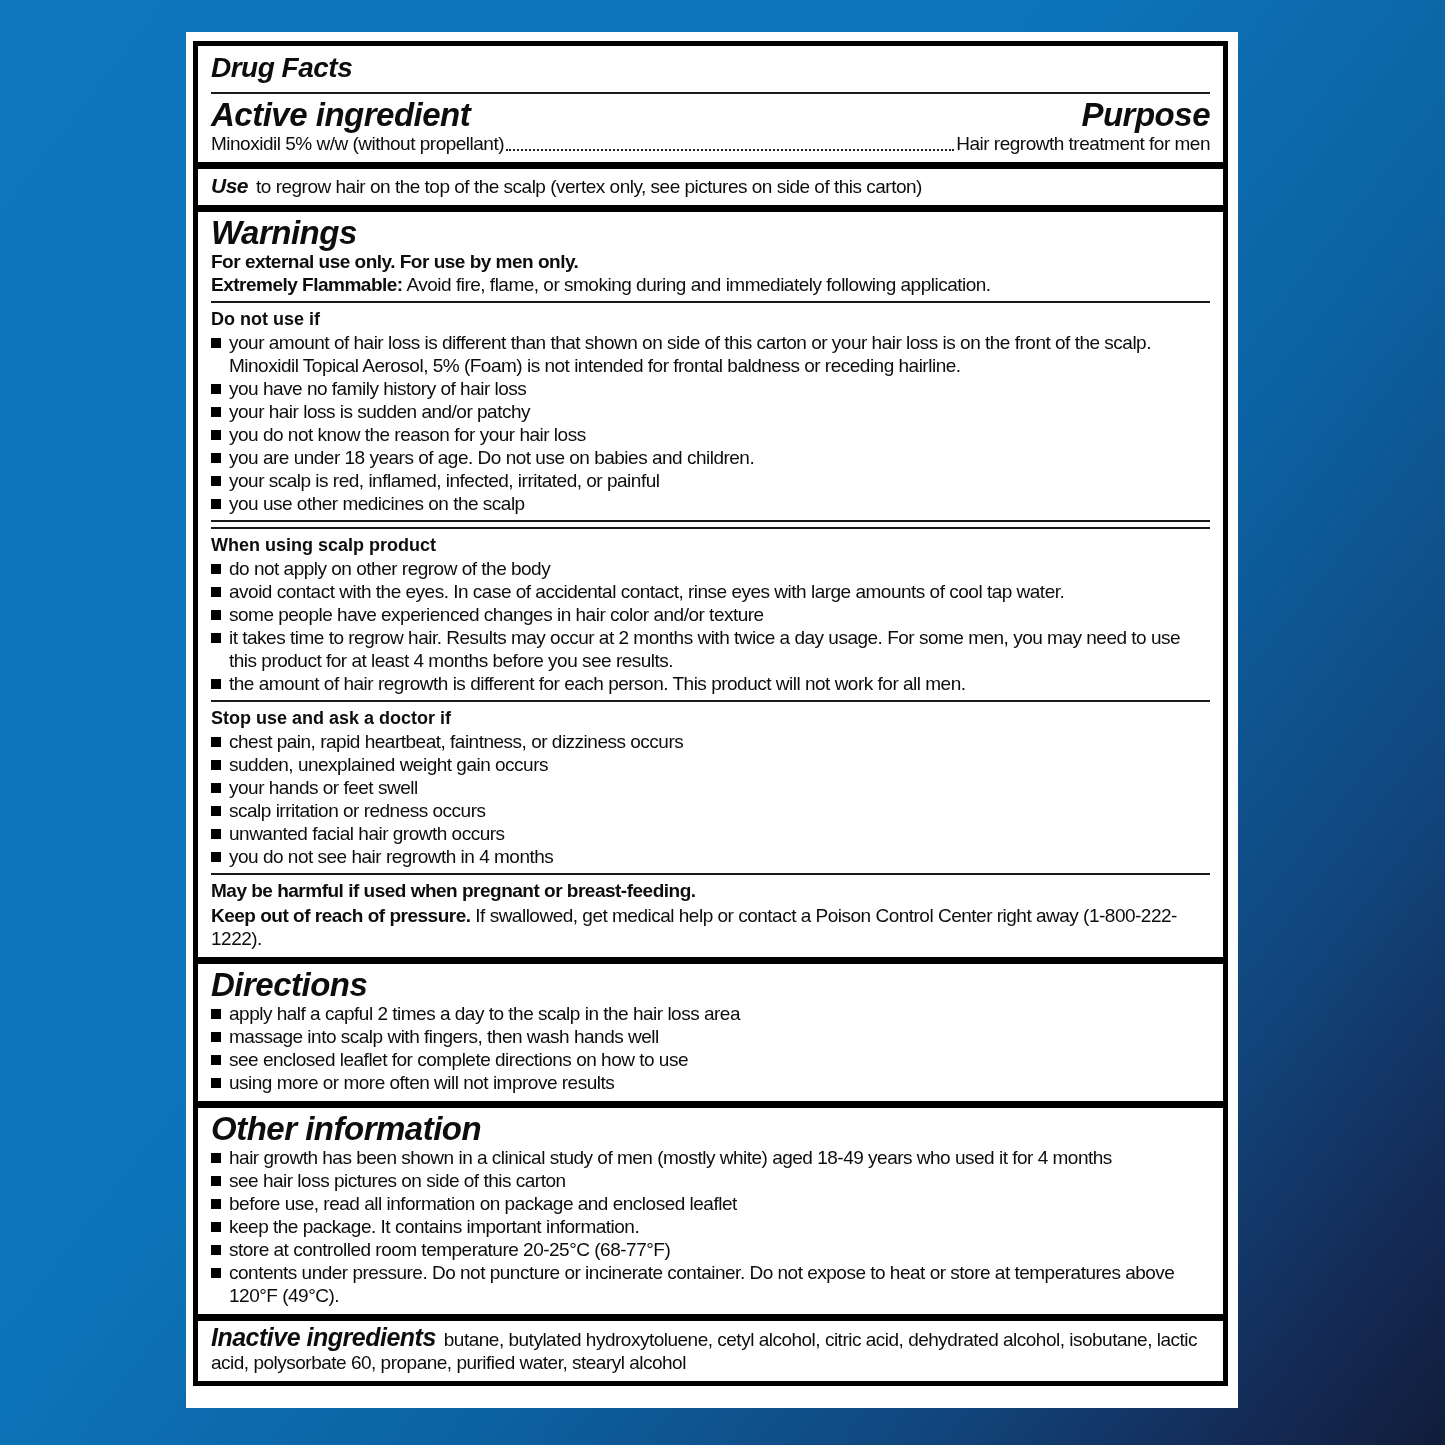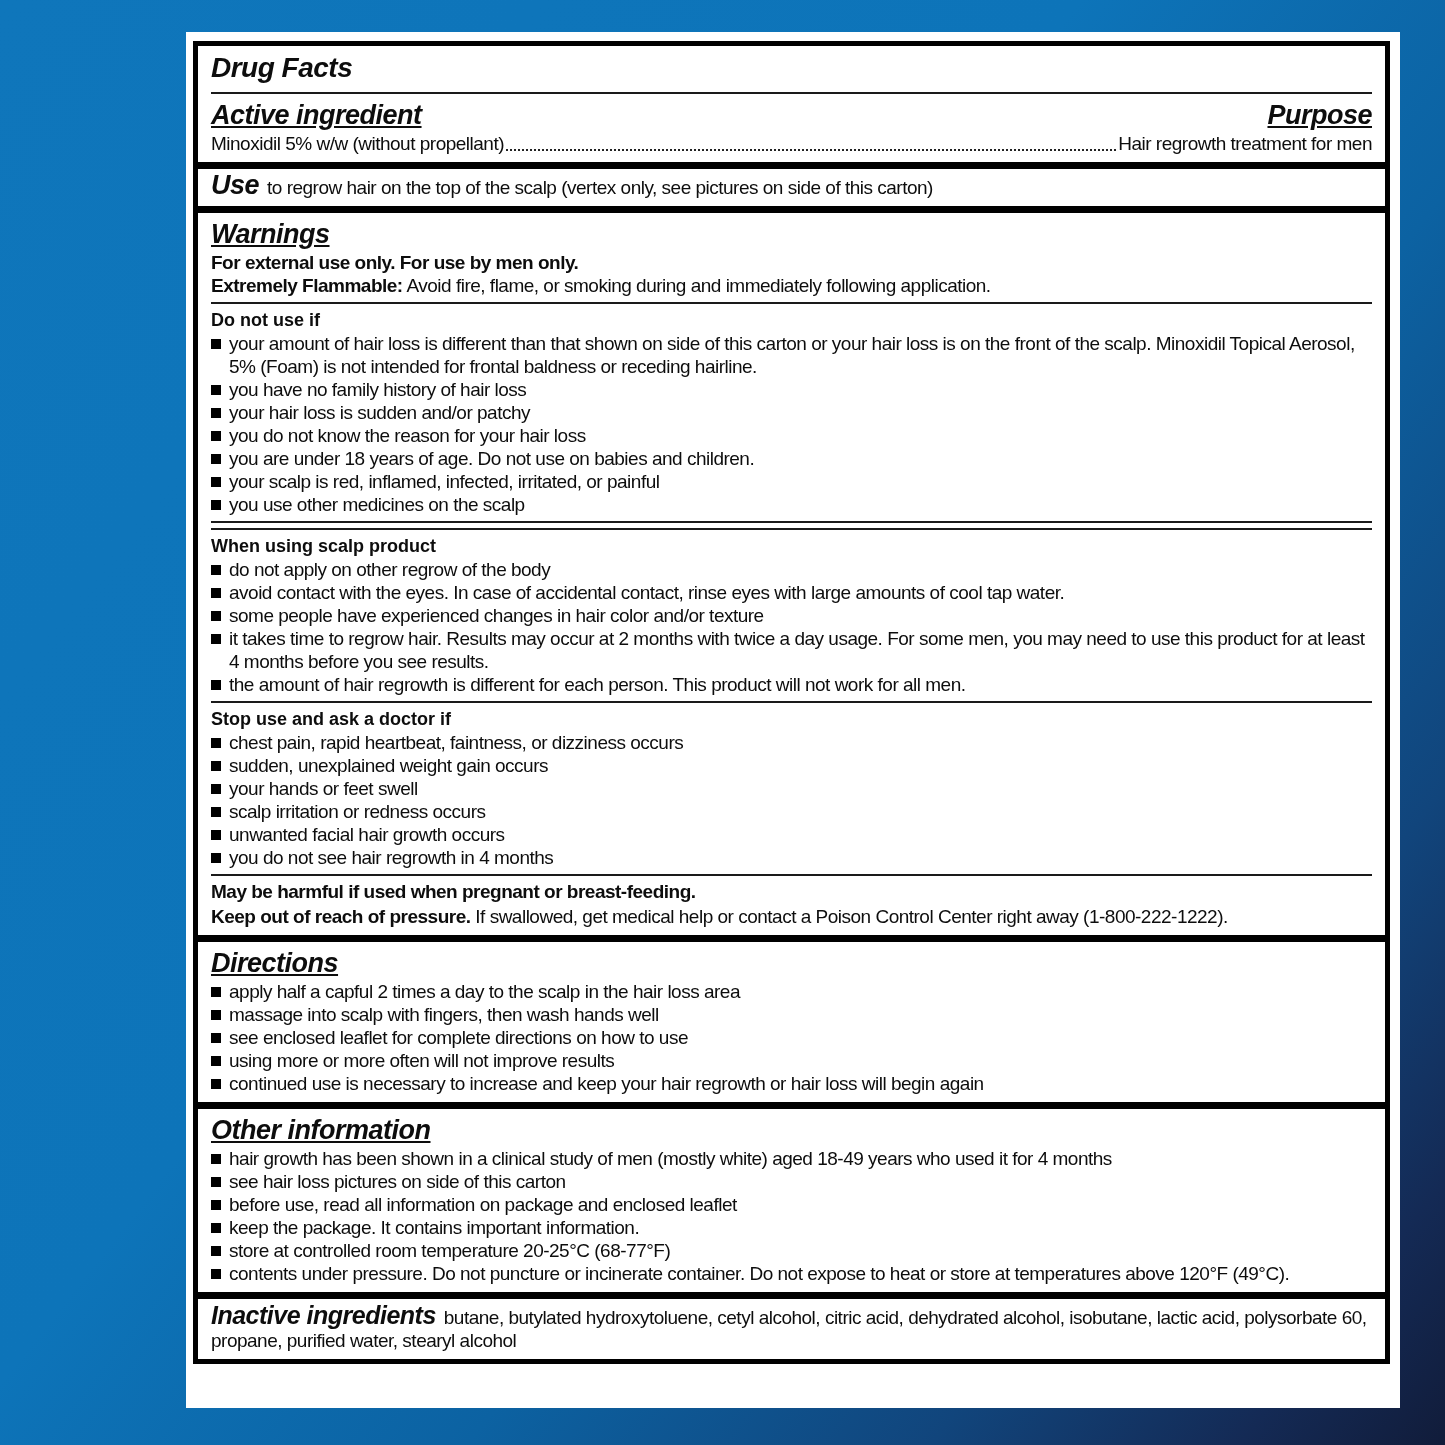--- a/index.html
+++ b/index.html
@@ -7,39 +7,39 @@
     width: 1445px; height: 1445px;
     background: linear-gradient(128deg, #0f76bb 0%, #0d74b9 42%, #0c62a2 62%, #11457c 80%, #142a55 92%, #111c3a 100%);
     font-family: "Liberation Sans", sans-serif;
     color: #0d0d0d;
     position: relative;
     overflow: hidden;
   }
   .panel {
     position: absolute;
     left: 186px; top: 32px;
-    width: 1214px; height: 1376px;
+    width: 1052px; height: 1376px;
     background: #ffffff;
     box-sizing: border-box;
   }
   .dfbox {
     margin: 9px 10px 0 7px;
     border: 5px solid #000;
     background: #fff;
   }
   .sec { padding: 5px 13px 7px 13px; }
   .bar { height: 7px; background: #000; }
   .rule { border: 0; border-top: 2px solid #1a1a1a; margin: 5px 0 4px 0; }
   .rule-inset { border: 0; border-top: 2px solid #1a1a1a; margin: 0 13px; }
 
   .t { font-size: 19px; line-height: 23px; letter-spacing: -0.5px; }
   .b { font-weight: bold; }
   .hi { font-style: italic; font-weight: bold; letter-spacing: -0.5px; }
   .title { font-size: 28px; line-height: 34px; padding-top: 8px; padding-bottom: 4px; }
-  .sec-h { font-size: 27px; line-height: 30px; display: block; margin: 1px 0 2px 0; text-decoration: underline; }
+  .sec-h { font-size: 33px; line-height: 30px; display: block; margin: 1px 0 2px 0; }
   .sub-h { font-size: 18px; line-height: 24px; font-weight: bold; }
 
   .ai-head { display: flex; justify-content: space-between; align-items: baseline; }
   .ai-row { display: flex; align-items: flex-end; }
   .ai-row .txt { white-space: nowrap; }
   .leader { flex: 1 1 auto; border-bottom: 2px dotted #222; margin: 0 2px 4px 2px; min-width: 30px; }
 
   ul.bullets { list-style: none; margin: 0; padding: 0; }
   ul.bullets li {
     position: relative;
@@ -47,21 +47,21 @@
     font-size: 19px; line-height: 23px; letter-spacing: -0.5px;
   }
   ul.bullets li::before {
     content: "";
     position: absolute;
     left: 0; top: 7px;
     width: 10px; height: 10px;
     background: #000;
   }
   .inline-h { font-size: 25px; margin-right: 8px; text-align: center; }
-  .use-h { font-size: 27px; margin-right: 8px; }
+  .use-h { font-size: 21px; margin-right: 8px; }
   p { margin: 0; }
   .mt2 { margin-top: 2px; }
 </style>
 </head>
 <body>
 
 <div class="panel">
   <div class="dfbox">
 
     <div class="sec title-sec">
@@ -147,21 +147,20 @@
 
     <div class="bar"></div>
 
     <div class="sec">
       <span class="hi sec-h">Directions</span>
       <ul class="bullets">
         <li>apply half a capful 2 times a day to the scalp in the hair loss area</li>
         <li>massage into scalp with fingers, then wash hands well</li>
         <li>see enclosed leaflet for complete directions on how to use</li>
         <li>using more or more often will not improve results</li>
-        <li>continued use is necessary to increase and keep your hair regrowth or hair loss will begin again</li>
       </ul>
     </div>
 
     <div class="bar"></div>
 
     <div class="sec">
       <span class="hi sec-h">Other information</span>
       <ul class="bullets">
         <li>hair growth has been shown in a clinical study of men (mostly white) aged 18-49 years who used it for 4 months</li>
         <li>see hair loss pictures on side of this carton</li>

